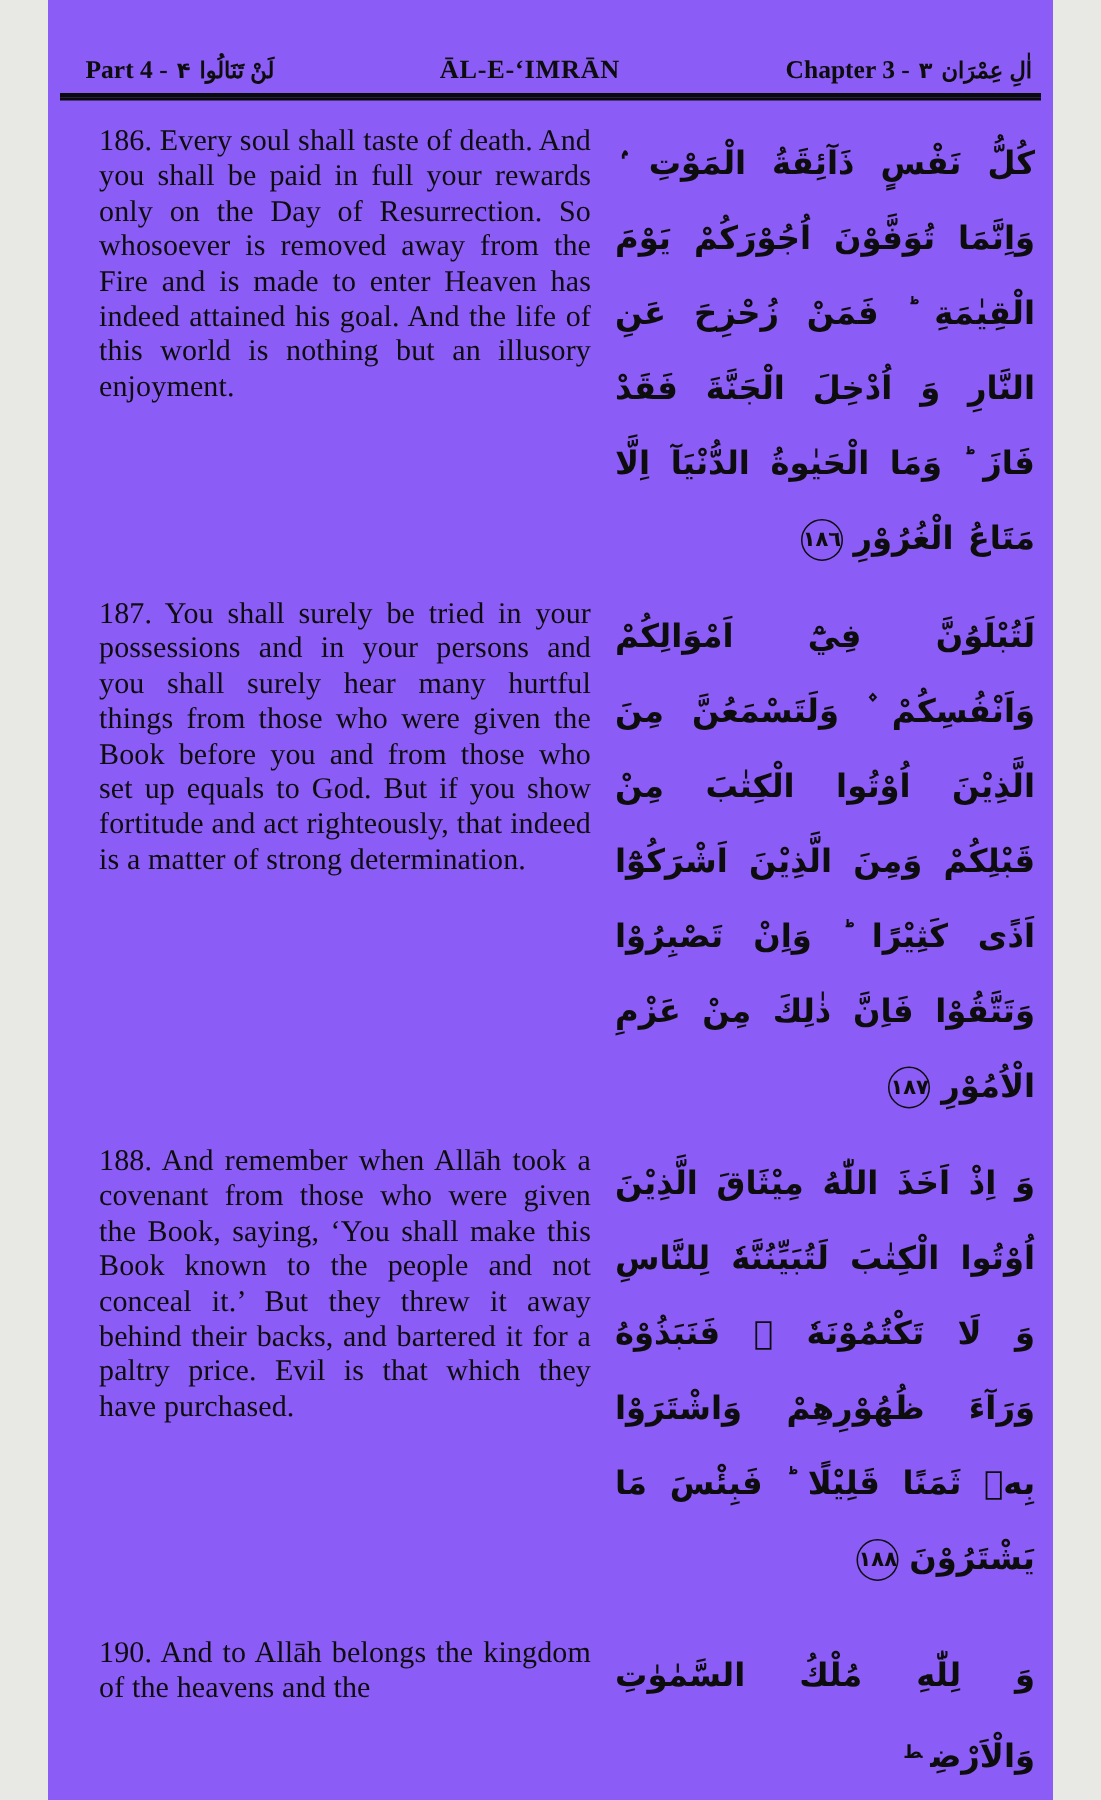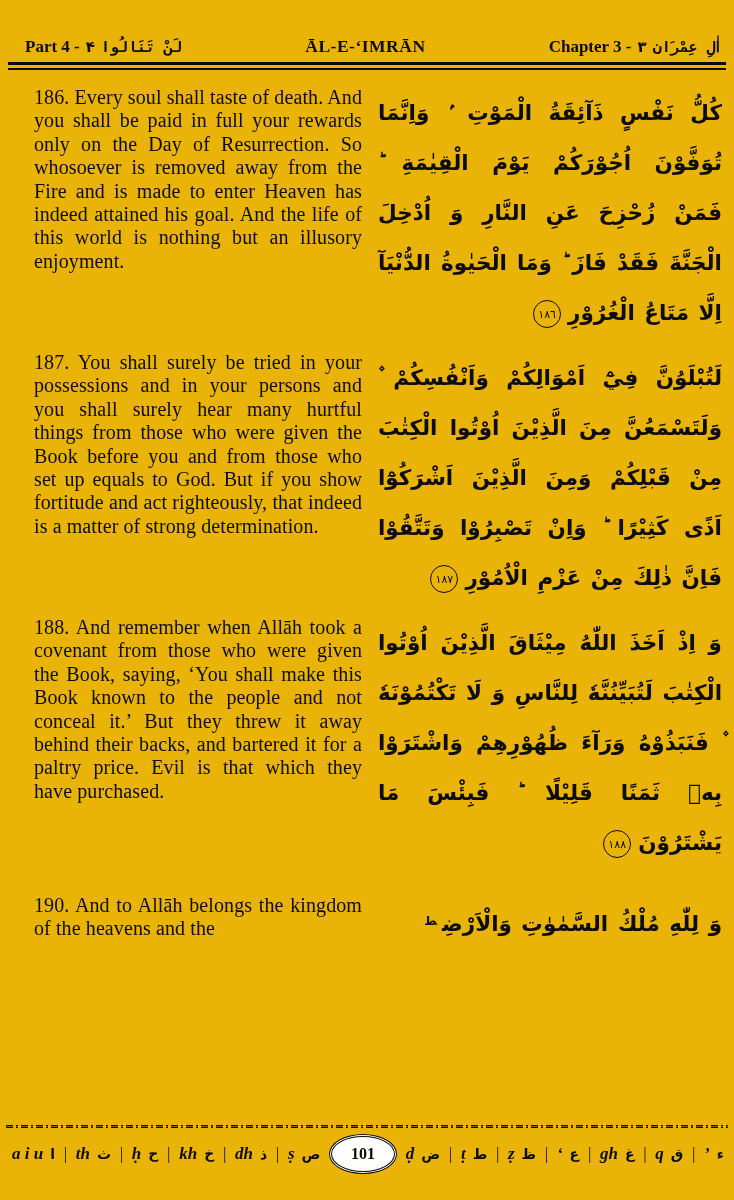--- a/index.html
+++ b/index.html
@@ -1,34 +1,34 @@
 <!DOCTYPE html>
 <html lang="en"><head>
 <meta charset="utf-8">
 <style>
   html,body{margin:0;padding:0;background:#e8e8e4;}
   .page{
     position:relative;
-    width:734px;height:1200px;
+    width:670px;height:1200px;
     margin:0 auto;
-    background:#eab308;
+    background:#8b5cf6;
     color:#0d0d0d;
     font-family:"Liberation Serif", serif;
     overflow:hidden;
     box-sizing:border-box;
     display:flex;flex-direction:column;
   }
   
   .hdr{
     display:flex;justify-content:space-between;align-items:flex-end;
     padding:36px 14px 2px 25px;
     font-weight:bold;font-size:17px;
   }
   .hdr .grp{display:flex;align-items:baseline;gap:6px;white-space:nowrap;}
-  .hdr .ar{font-family:Liberation Mono, monospace;font-size:15px;font-weight:bold;direction:rtl;}
+  .hdr .ar{font-family:Liberation Sans, sans-serif;font-size:15px;font-weight:bold;direction:rtl;}
   .hdr .num{font-family:"DejaVu Sans", sans-serif;font-size:15px;font-weight:bold;}
   .hdr .title{letter-spacing:.5px;font-size:17.5px;}
   .rule2{
     margin:3px 8px 0 8px;
     border-top:3px solid #0a0a0a;
     border-bottom:2px solid #0a0a0a;
     height:3px;
   }
   
   .main{flex:1 1 auto;padding:16px 12px 0 34px;}
@@ -51,21 +51,21 @@
     font-size:21.5px;
     line-height:50px;
     text-align:justify;
     word-spacing:2px;
     padding-top:2px;
   }
   .ayah{
     display:inline-flex;align-items:center;justify-content:center;
     width:26px;height:26px;
     border:1.6px solid #0d0d0d;border-radius:50%;
-    font-size:11px;font-weight:normal;
+    font-size:14px;font-weight:bold;
     margin:0 7px;
     vertical-align:middle;
     line-height:normal;
   }
   .pmark{font-size:12px;vertical-align:6px;margin:0 5px;font-weight:bold;}
   
   .ftr{flex:0 0 auto;padding:0 0 26px 0;}
   .dashrule{
     height:3px;margin:0 6px 4px 6px;
     background:

